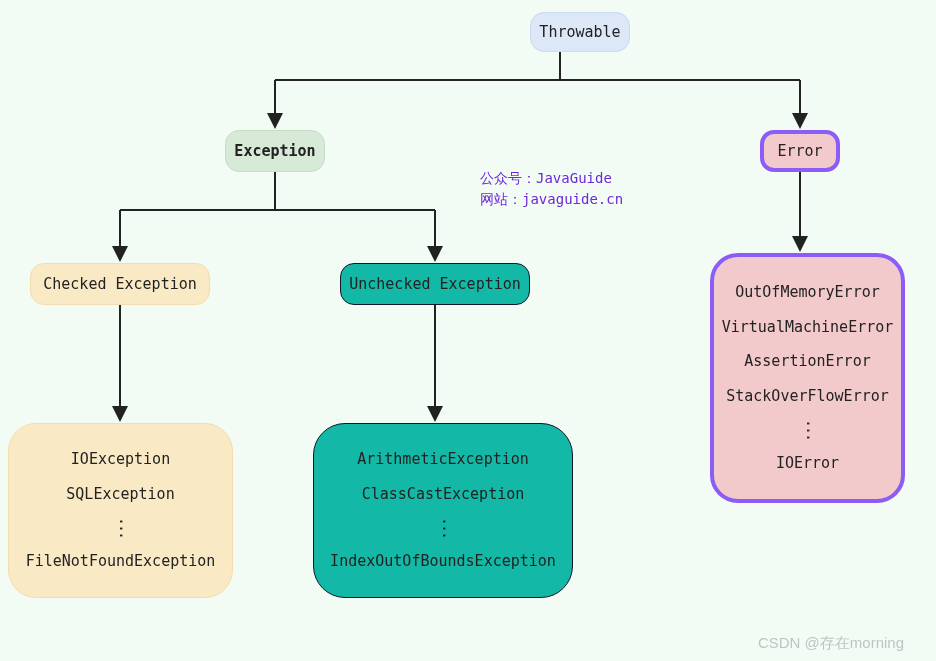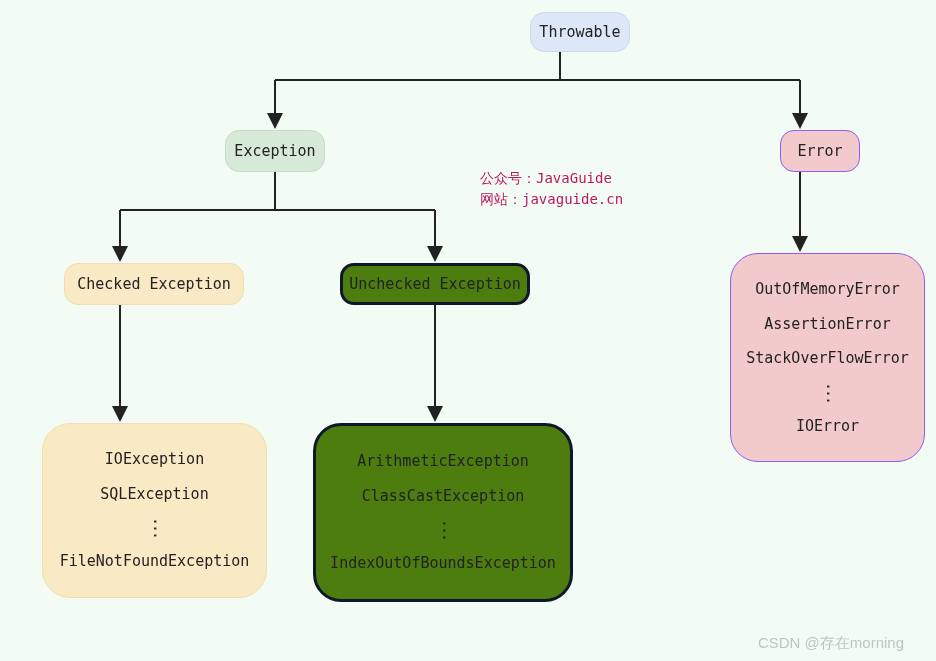--- a/index.html
+++ b/index.html
@@ -18,35 +18,35 @@
     border-radius: 14px;
     display: flex;
     align-items: center;
     justify-content: center;
     text-align: center;
     padding: 10px 18px;
     white-space: nowrap;
   }
   .blue   { background: #dce7f7; border: 1px solid #c9d9ef; }
   .green  { background: #d7e9d7; border: 1px solid #c6dcc6; }
-  .pink   { background: #f3cacb; border: 1px solid #8b5cf6; margin-left: 20px; }
-  .yellow { background: #fae9c5; border: 1px solid #f3ddad; margin-left: 34px; }
-  .peach  { background: #4d7c0f; border: 3px solid #0f172a; }
+  .pink   { background: #f3cacb; border: 4px solid #8b5cf6; }
+  .yellow { background: #fae9c5; border: 1px solid #f3ddad; }
+  .peach  { background: #14b8a6; border: 1px solid #0f172a; }
   .big {
     flex-direction: column;
     gap: 12px;
     border-radius: 28px;
     padding: 24px 22px;
     white-space: normal;
     line-height: 1.5;
   }
   .vdots { letter-spacing: -2px; line-height: 0.35; writing-mode: vertical-lr; }
   .watermark1 {
     position: absolute;
-    color: #be185d;
+    color: #6d28d9;
     font-family: ui-monospace, monospace;
     font-size: 14px;
     line-height: 1.5;
     text-align: left;
   }
   .watermark2 {
     position: absolute;
     right: 32px; bottom: 8px;
     color: rgba(150,150,150,0.55);
     font-size: 15px;
@@ -77,52 +77,53 @@
 
   <path d="M120,305 L120,418" stroke="#222" stroke-width="2" fill="none" marker-end="url(#ah)"></path>
 
   <path d="M435,305 L435,418" stroke="#222" stroke-width="2" fill="none" marker-end="url(#ah)"></path>
 </svg>
 
 <div class="node blue" style="left:510px; top:12px; width:100px; height:40px;margin-left:20px;">
   <span>Throwable</span>
 </div>
 
-<div class="node green" style="left:225px; top:130px; width:100px; height:42px;">
+<div class="node green" style="left:225px; top:130px; width:100px; height:42px;font-weight:bold;">
   <span>Exception</span>
 </div>
 
 <div class="node pink" style="left:760px; top:130px; width:80px; height:42px;">
   <span>Error</span>
 </div>
 
 <div class="node yellow" style="left:30px; top:263px; width:180px; height:42px;">
   <span>Checked Exception</span>
 </div>
 
 <div class="node peach" style="left:340px; top:263px; width:190px; height:42px;">
   <span>Unchecked Exception</span>
 </div>
 
 <div class="node pink big" style="left:710px; top:253px; width:195px;">
   <span>OutOfMemoryError</span>
+  <span>VirtualMachineError</span>
   <span>AssertionError</span>
   <span>StackOverFlowError</span>
   <span class="vdots">···</span>
   <span>IOError</span>
 </div>
 
 <div class="node yellow big" style="left:8px; top:423px; width:225px;">
   <span>IOException</span>
   <span>SQLException</span>
   <span class="vdots">···</span>
   <span>FileNotFoundException</span>
 </div>
 
-<div class="node peach big" style="left:313px; top:423px; width:260px;">
+<div class="node peach big" style="left:313px; top:423px; width:260px;border-radius:32px;">
   <span>ArithmeticException</span>
   <span>ClassCastException</span>
   <span class="vdots">···</span>
   <span>IndexOutOfBoundsException</span>
 </div>
 
 <div class="watermark1" style="left:480px; top:168px;">
   <div>公众号：JavaGuide</div>
   <div>网站：javaguide.cn</div>
 </div>

